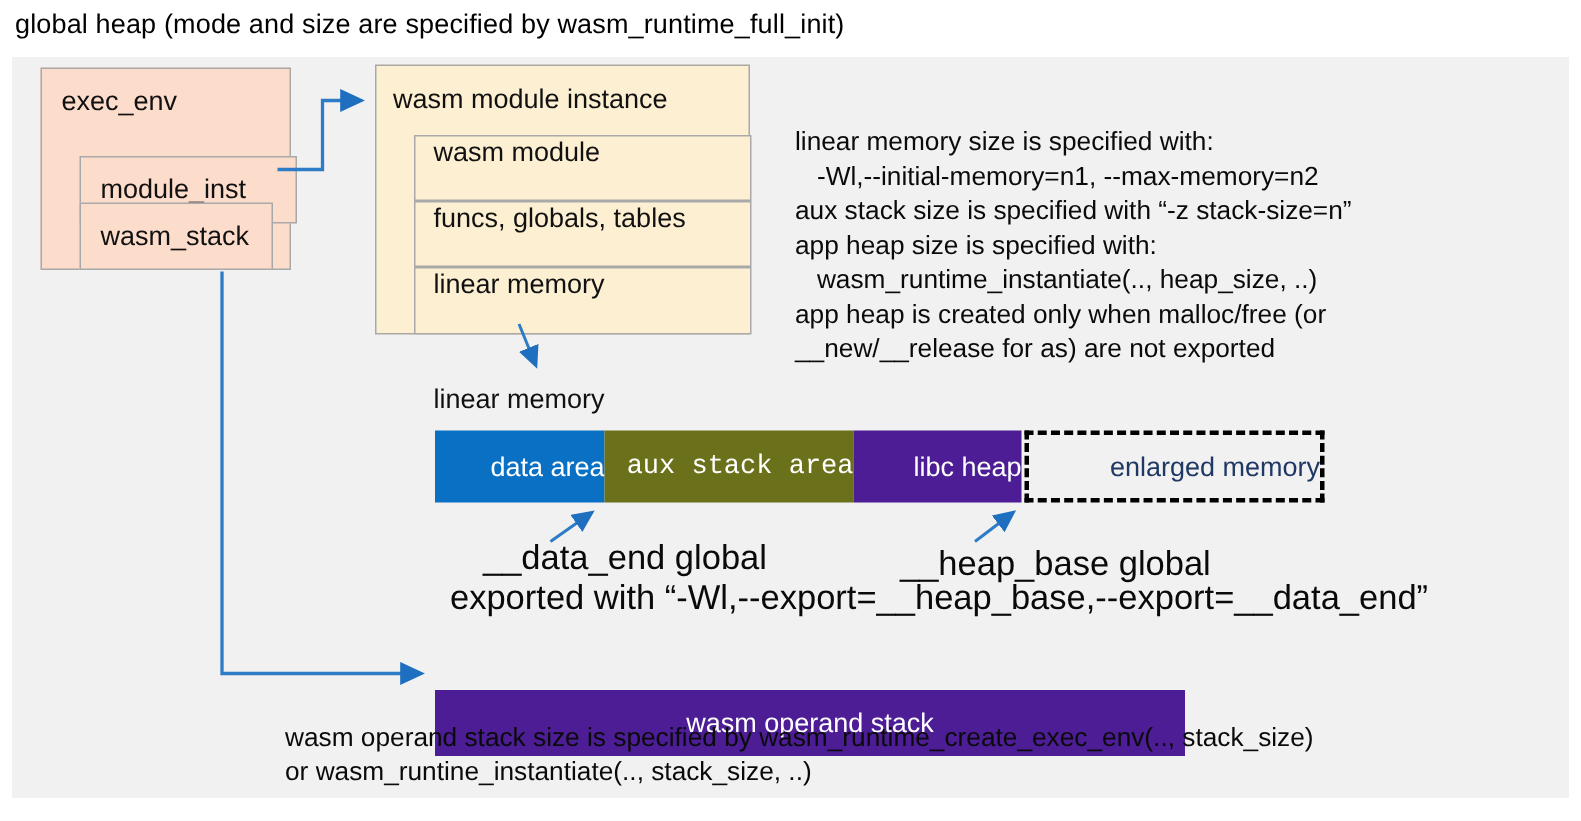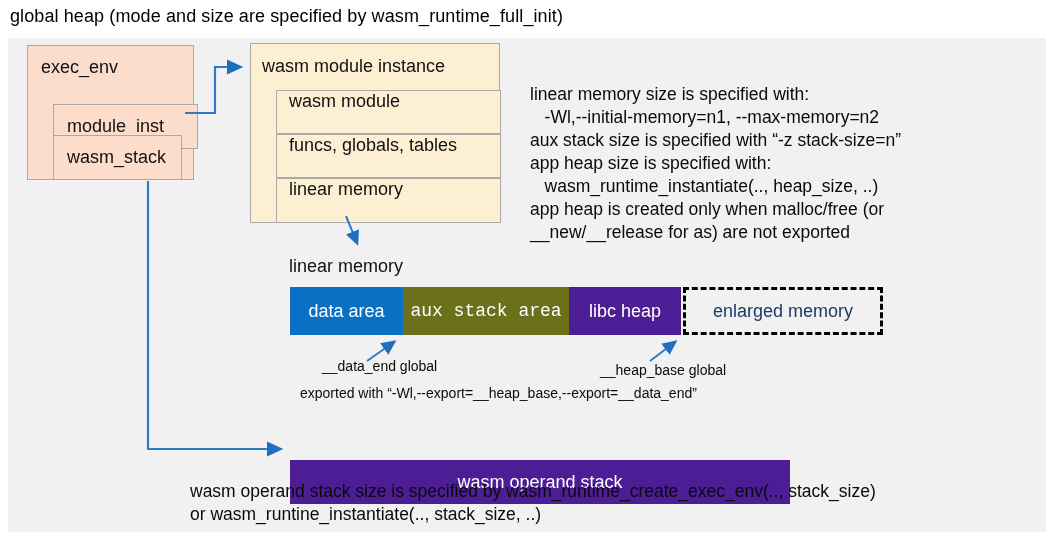--- a/index.html
+++ b/index.html
@@ -40,33 +40,33 @@
   #row-funcs{left:276px;top:134px;width:225px;height:44px;}
   #row-linmem{left:276px;top:178px;width:225px;height:45px;}
   
   .notes{font-size:17.5px;line-height:23px;white-space:pre-wrap;color:#0a0a0a;}
   #right-notes{left:530px;top:55px;width:500px;margin-top:28px;}
   #bottom-notes{left:190px;top:480px;width:850px;}
   
   #linmem-label{left:289px;top:256px;font-size:18px;}
   #membar{left:290px;top:287px;height:48px;display:flex;align-items:stretch;}
   .seg{
-    display:flex;align-items:center;justify-content:center;
+    display:flex;align-items:center;justify-content:flex-end;
     color:#fff;font-size:18px;white-space:nowrap;
   }
   .seg-data{width:113px;}
   .seg-aux{width:166px;}
   .seg-appheap{width:108px;}
   .seg-libc{width:112px;}
   .seg-enlarged{
     width:200px;margin-left:2px;border:3px dashed #000;box-sizing:border-box;
     color:#1f3864;background:transparent;
   }
   
-  .annot{font-size:14px;color:#0a0a0a;white-space:nowrap;}
+  .annot{font-size:23px;color:#0a0a0a;white-space:nowrap;}
   #annot-data-end{left:322px;top:358px;}
   #annot-heap-base{left:600px;top:362px;}
   #annot-exported{left:300px;top:385px;}
   
   #operand-bar{
     left:290px;top:428px;width:500px;height:44px;
     display:flex;align-items:center;justify-content:center;
     color:#fff;font-size:18px;
   }
   #arrow-layer{left:0;top:0;pointer-events:none;}

